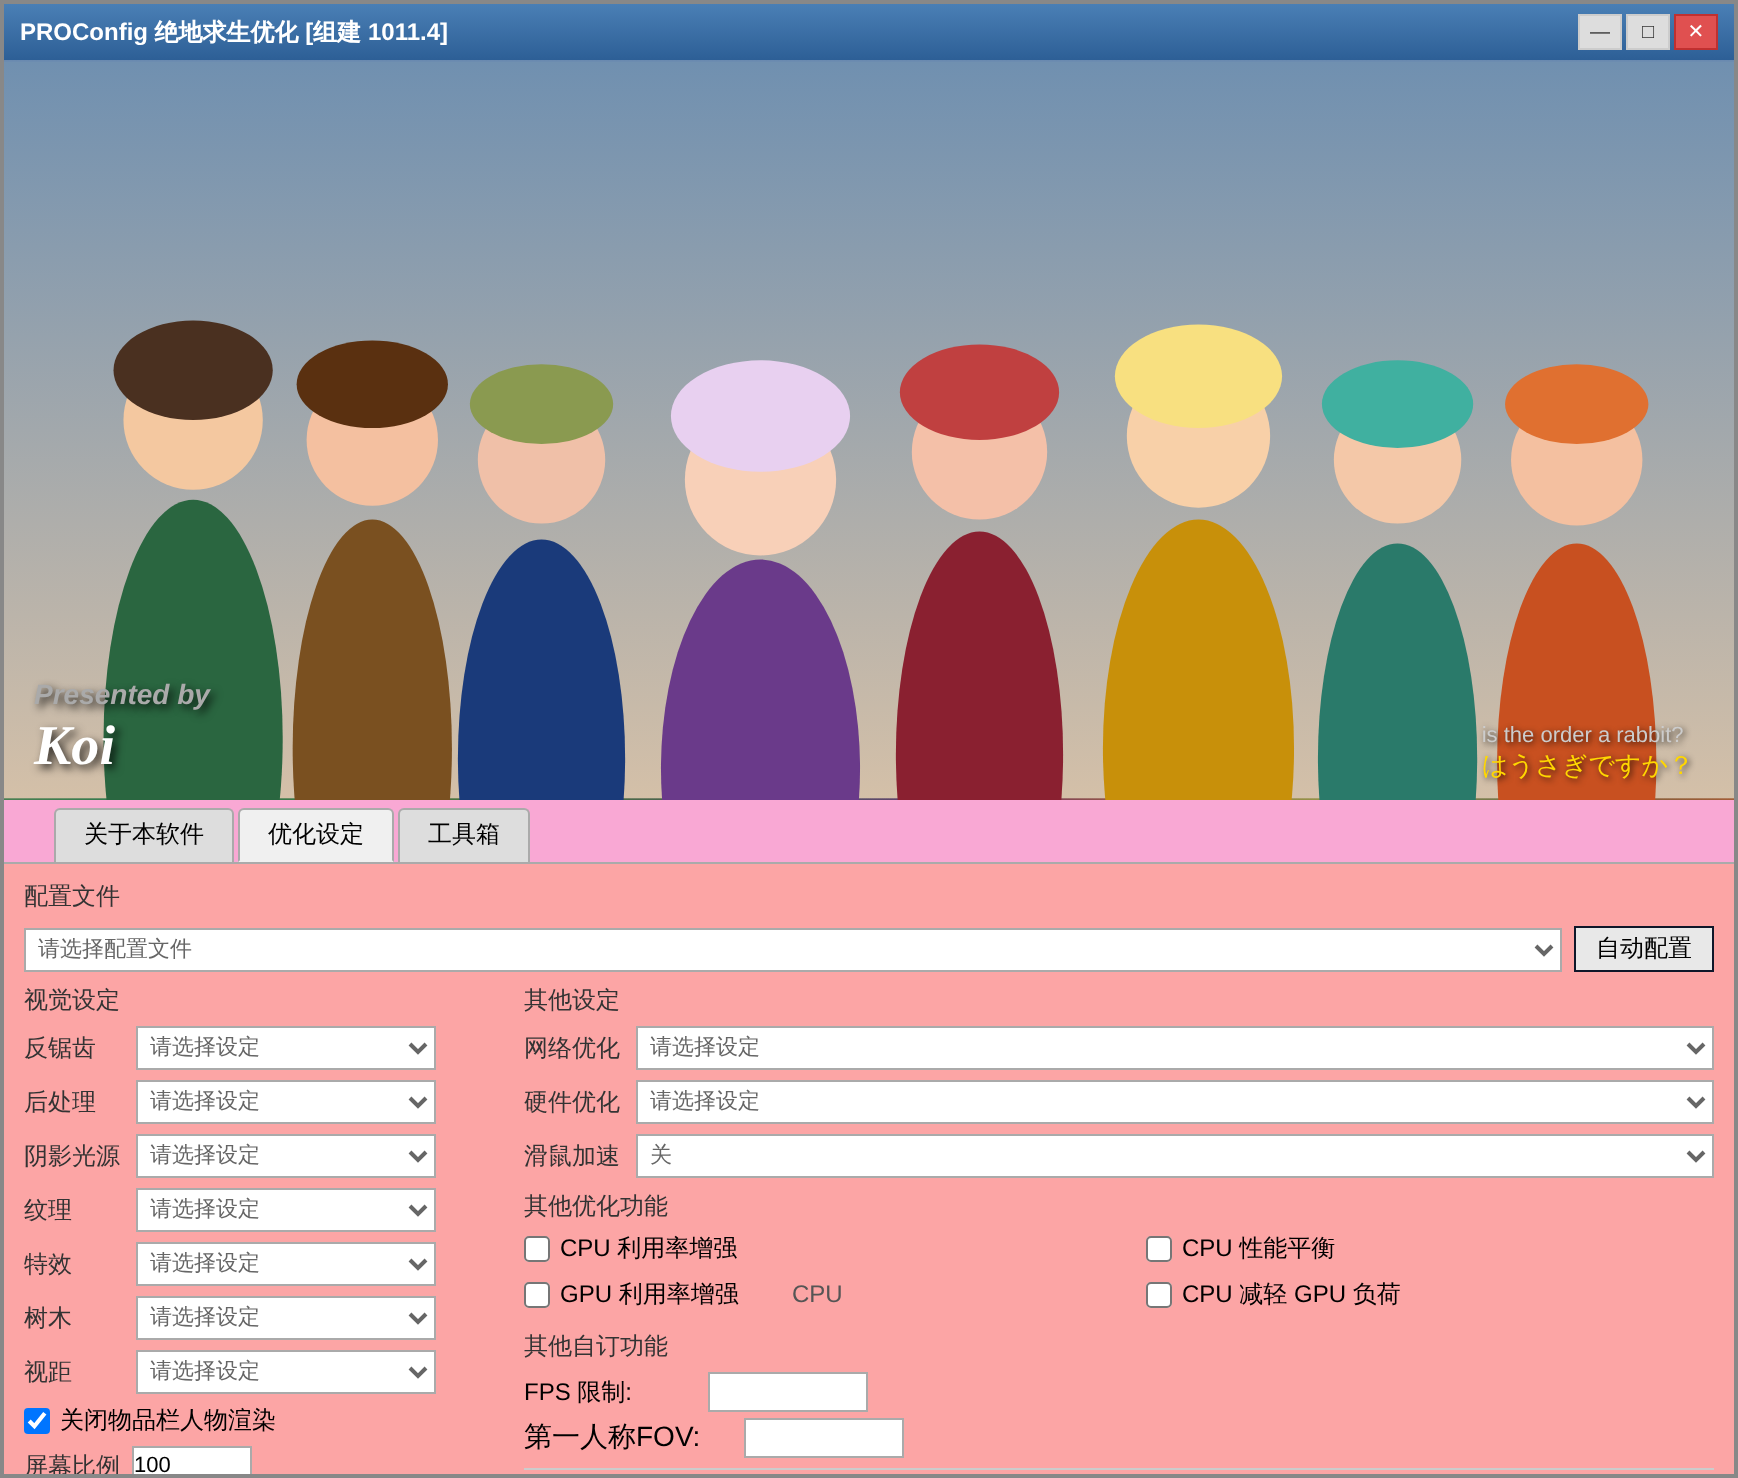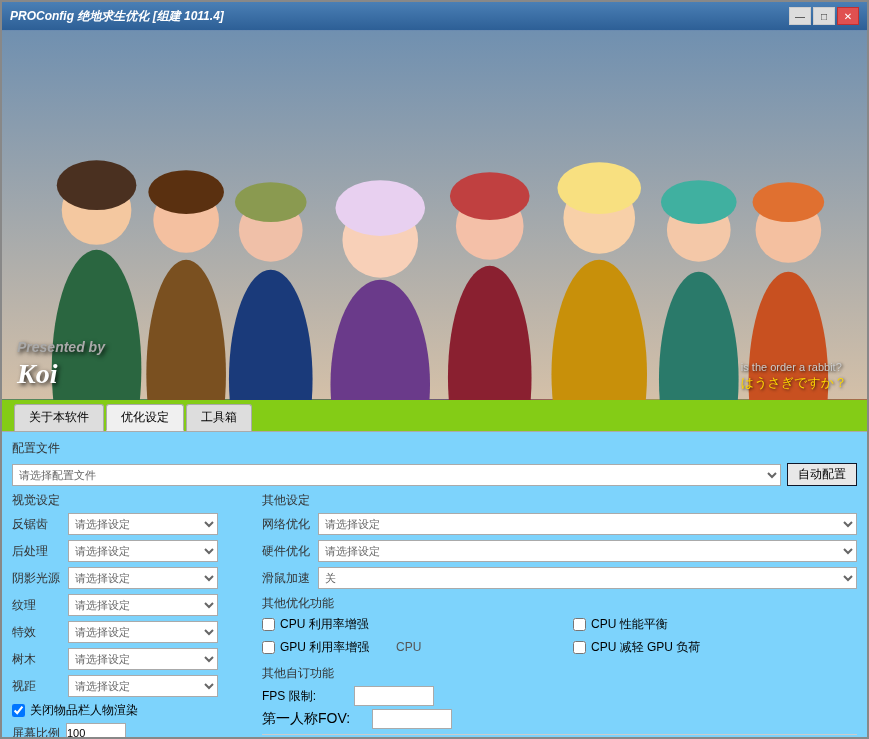--- a/index.html
+++ b/index.html
@@ -25,21 +25,20 @@
       padding: 4px 8px;
       display: flex;
       align-items: center;
       justify-content: space-between;
       height: 28px;
       flex-shrink: 0;
     }
     .title-bar-text {
       font-size: 12px;
       font-weight: bold;
-      font-style: italic;
     }
     .title-bar-controls {
       display: flex;
       gap: 2px;
     }
     .title-bar-btn {
       width: 22px;
       height: 18px;
       border: 1px solid #ccc;
       background: #ddd;
@@ -99,22 +98,22 @@
         radial-gradient(ellipse at 42% 100%, #6a3a8a 0%, transparent 30%),
         radial-gradient(ellipse at 55% 100%, #7a2a4a 0%, transparent 28%),
         radial-gradient(ellipse at 65% 100%, #c8a030 0%, transparent 28%),
         radial-gradient(ellipse at 75% 100%, #4a8a6a 0%, transparent 25%),
         radial-gradient(ellipse at 85% 100%, #8a4a2a 0%, transparent 25%),
         radial-gradient(ellipse at 95% 100%, #c86030 0%, transparent 25%),
         linear-gradient(to bottom, #6a8ab0 0%, #4a6a90 30%, #8a7060 70%, #c8b090 100%);
     }
     .tabs-bar {
       display: flex;
-      padding: 4px 12px 0;
-      background: #84cc16;
+      padding: 4px 25px 0;
+      background: #f9a8d4;
       border-bottom: 1px solid #aaa;
       flex-shrink: 0;
     }
     .tab {
       padding: 4px 14px;
       border: 1px solid #aaa;
       border-bottom: none;
       background: #ddd;
       cursor: pointer;
       font-size: 12px;
@@ -123,21 +122,21 @@
     }
     .tab.active {
       background: #f0f0f0;
       border-bottom: 1px solid #f0f0f0;
       z-index: 1;
     }
     .content-area {
       flex: 1;
       padding: 8px 10px;
       overflow-y: auto;
-      background: #7dd3fc;
+      background: #fca5a5;
     }
     .section-title {
       font-size: 12px;
       color: #333;
       margin-bottom: 4px;
       font-weight: normal;
     }
     .config-row {
       display: flex;
       align-items: center;

